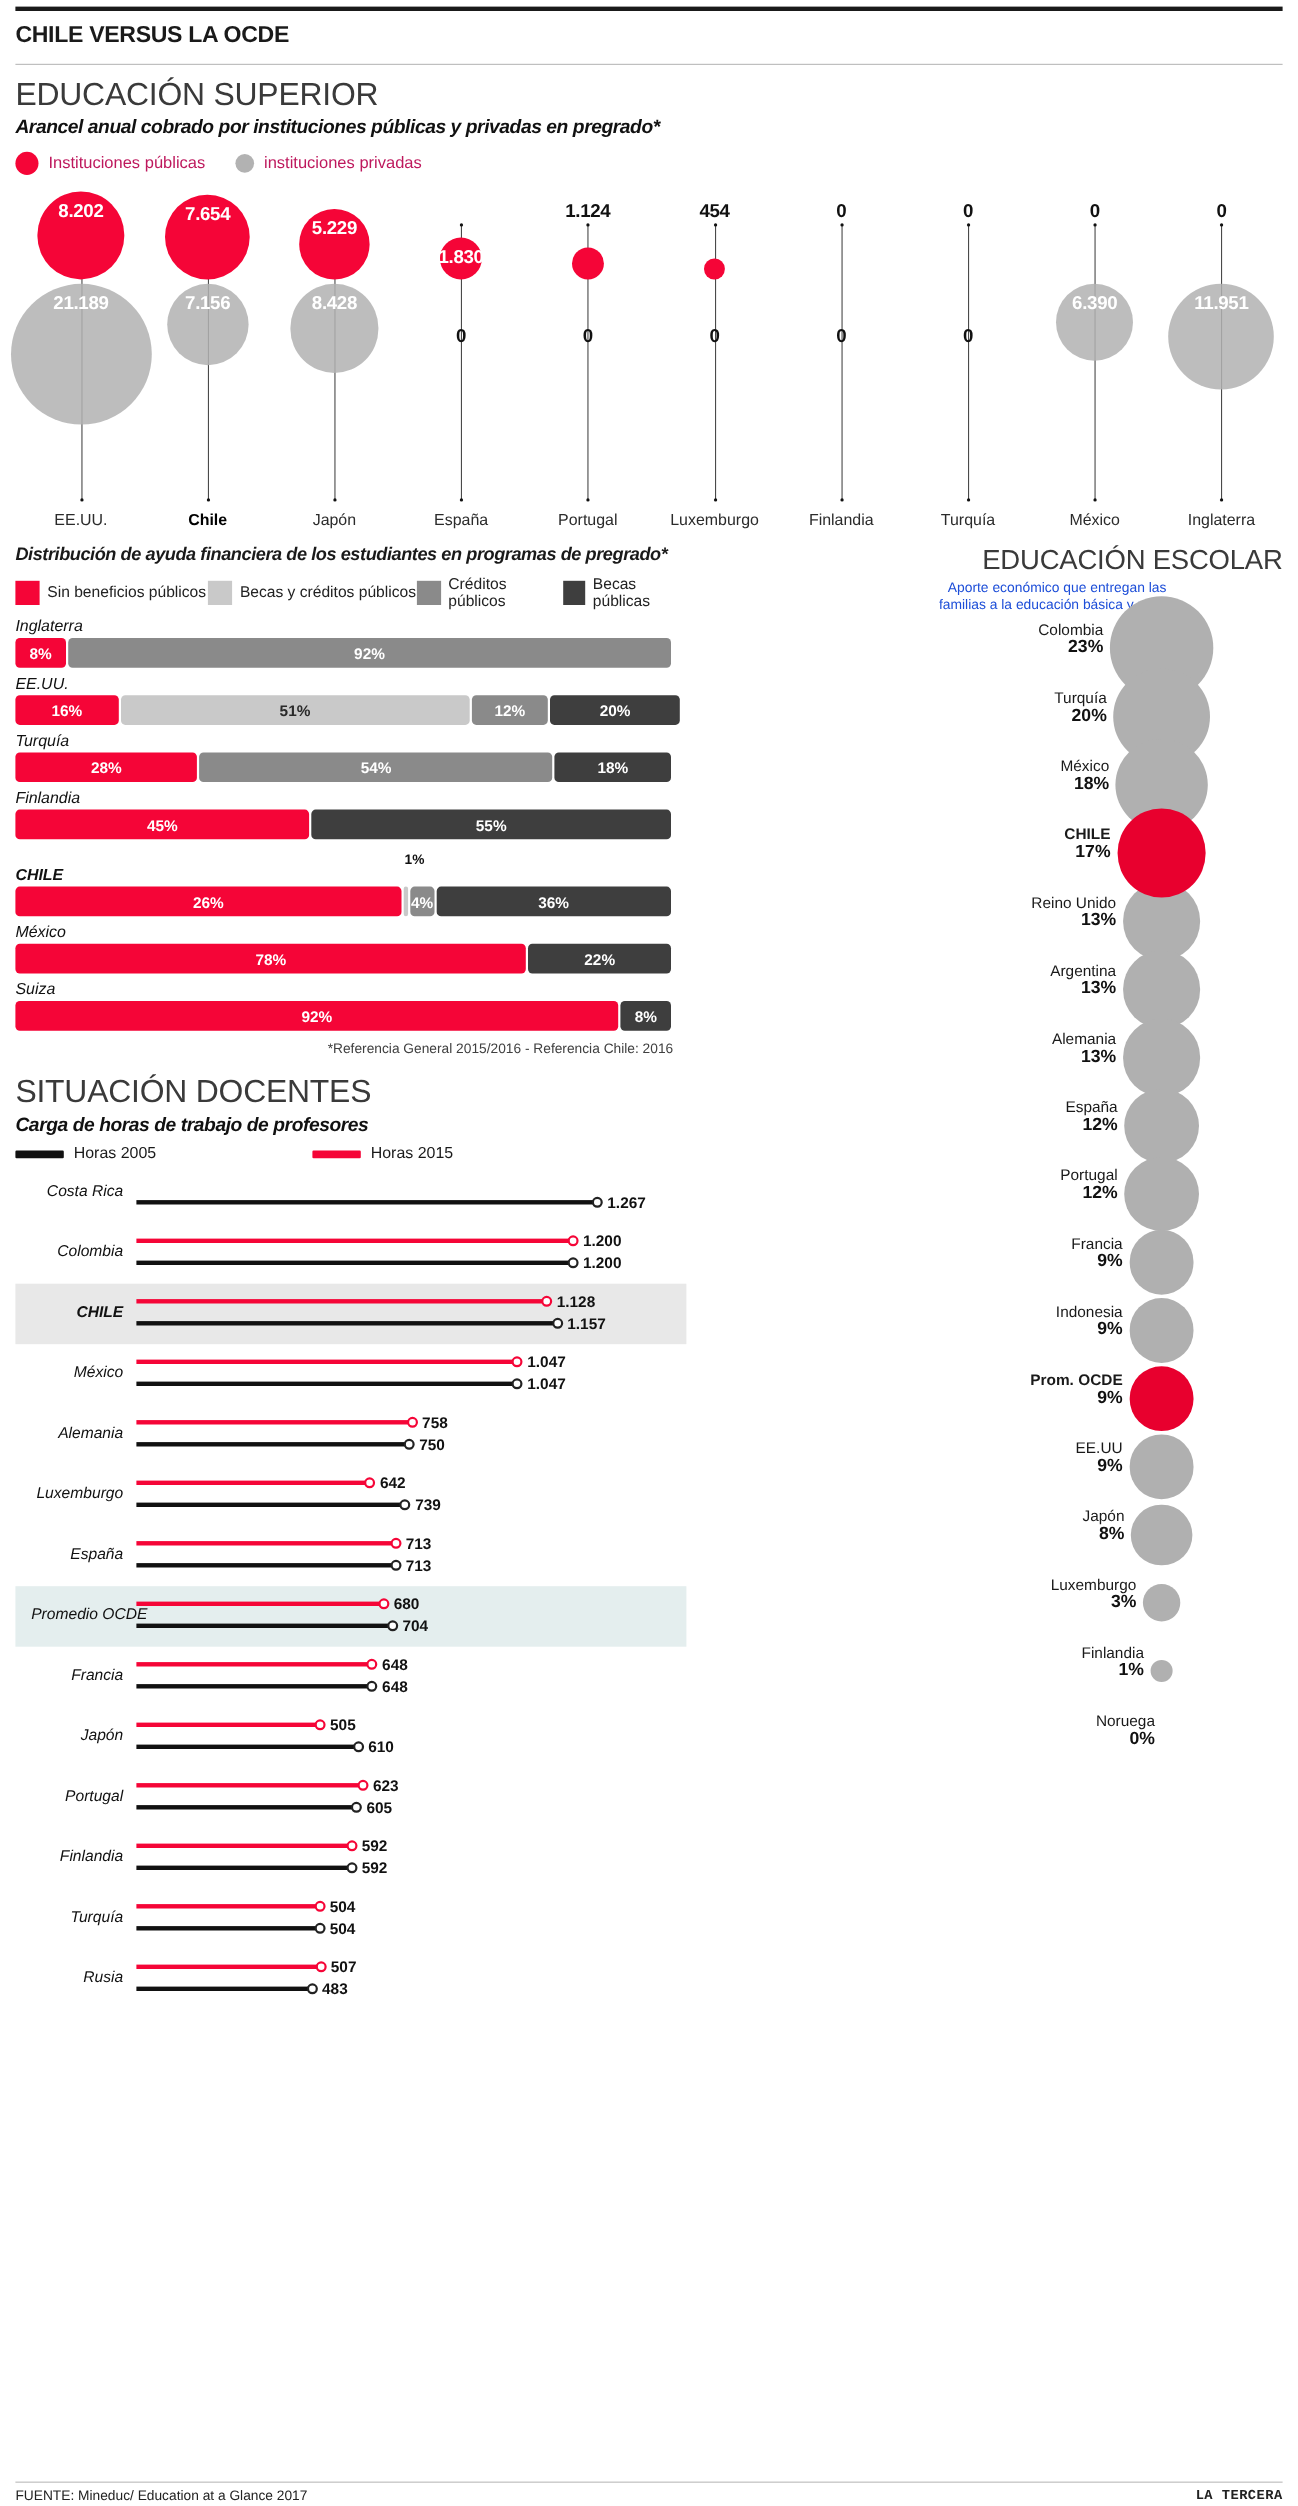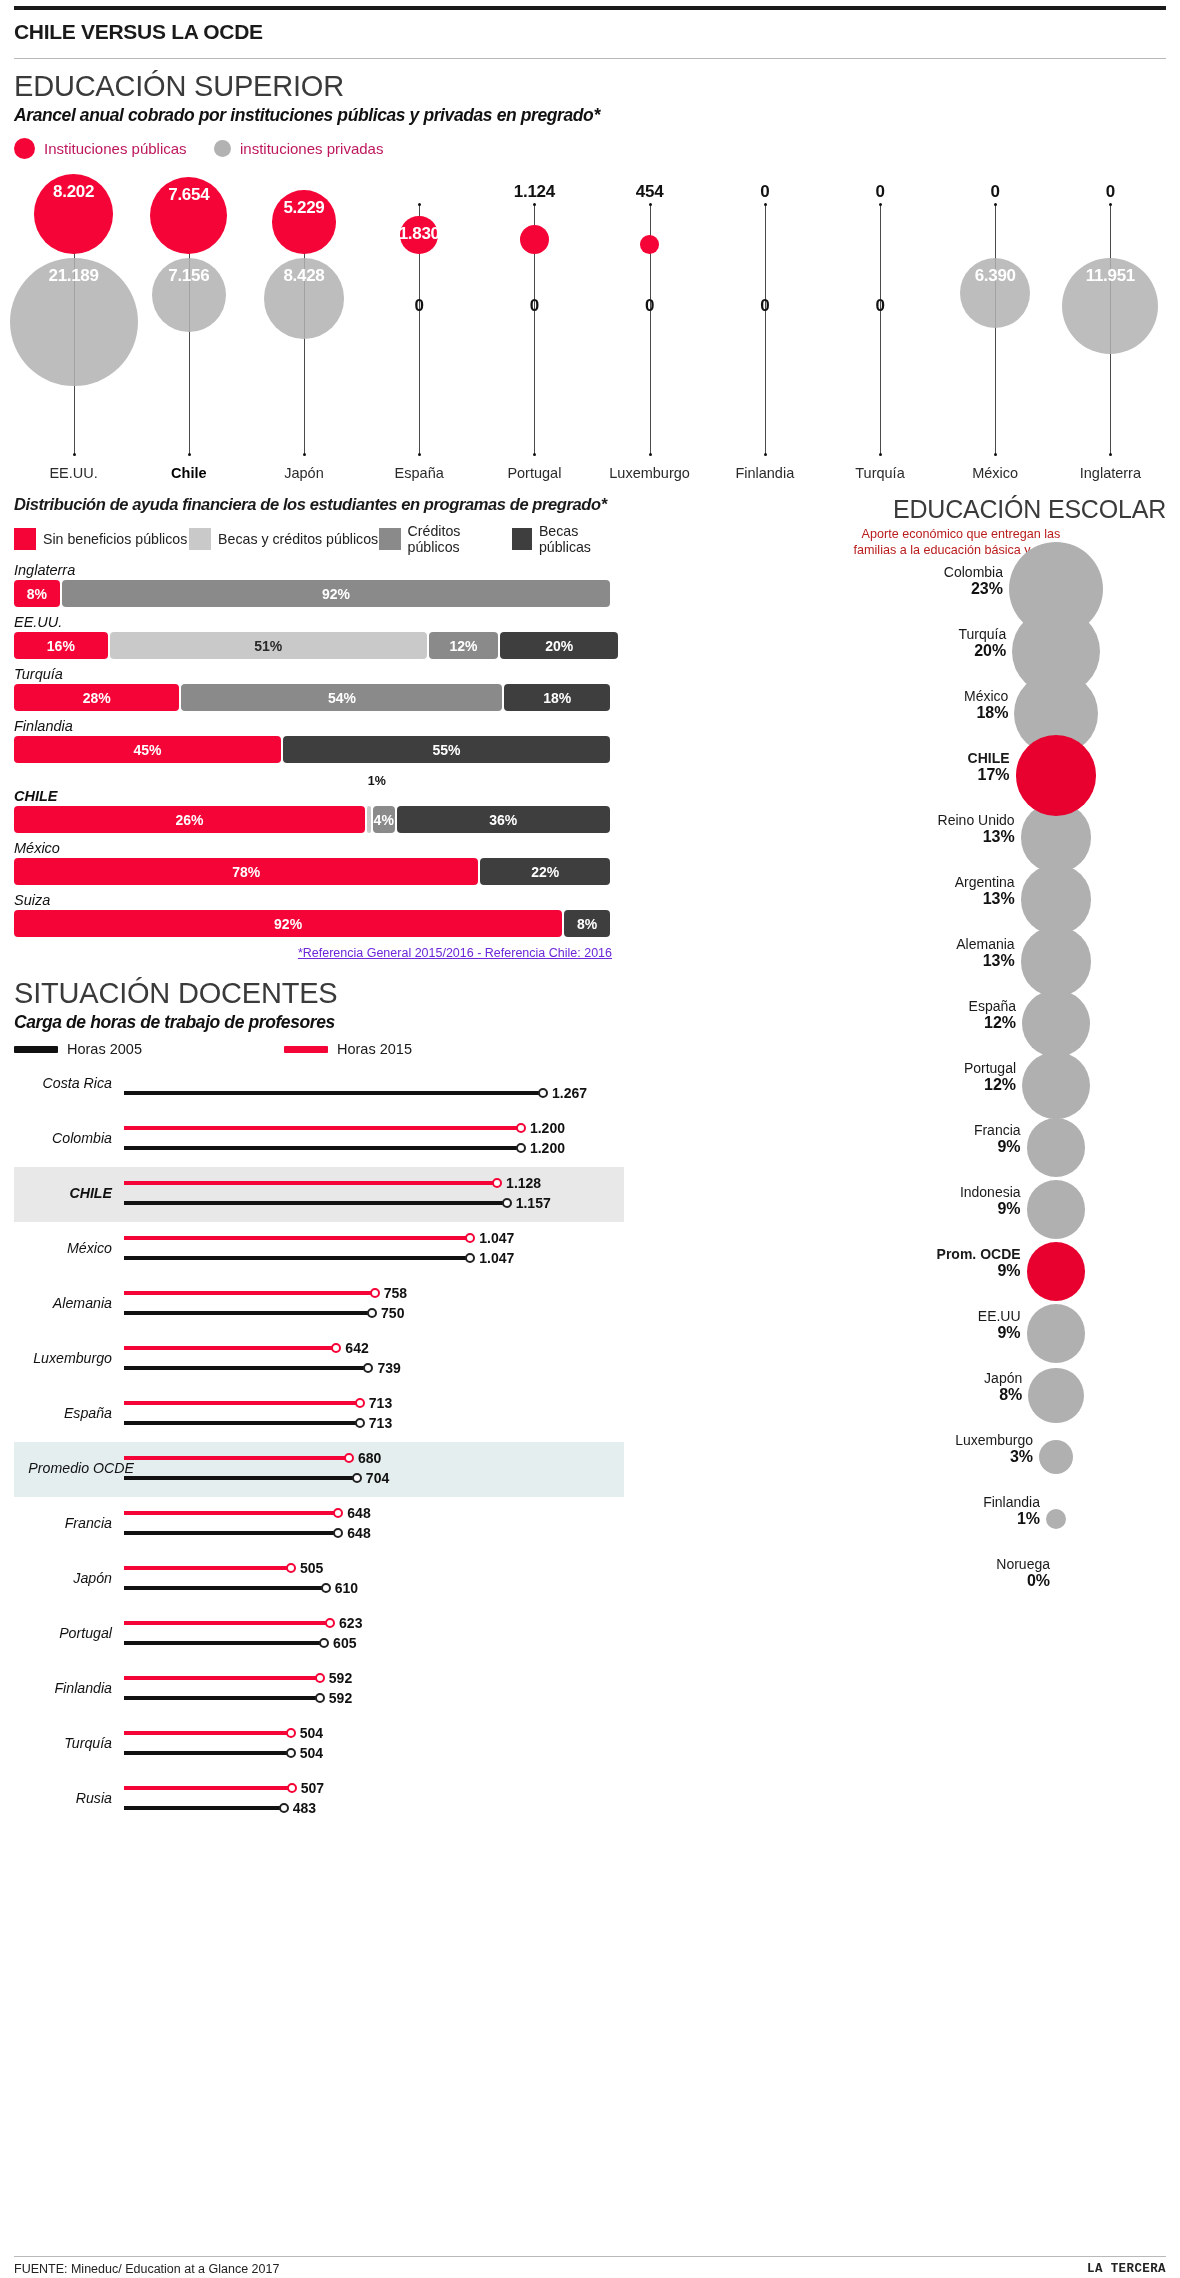--- a/index.html
+++ b/index.html
@@ -80,25 +80,25 @@
   }
   .seg:last-child { margin-right:0; }
   .seg.red   { background:#F50537; }
   .seg.lgray { background:#c9c9c9; color:#2a2a2a; }
   .seg.mgray { background:#8a8a8a; }
   .seg.dgray { background:#3e3e3e; }
   .tiny-note { position:relative; height:18px; }
   .tiny-note span {
     position:absolute; font-size:12.5px; font-weight:bold; color:#111;
   }
-  .footnote { font-size:12.5px; color:#6d28d9; text-align:right; padding-top:9px; width:598px;text-decoration:underline; }
+  .footnote { font-size:12.5px; color:#404040; text-align:right; padding-top:9px; width:598px; }
 
   
   .escolar-title { font-size:25px; font-weight:300; color:#3a3a3a; letter-spacing:-0.2px; }
-  .escolar-sub { font-size:12.6px; color:#b91c1c; text-align:center; line-height:1.25; padding-top:3px; }
+  .escolar-sub { font-size:12.6px; color:#1d4ed8; text-align:center; line-height:1.25; padding-top:3px; }
   .escwrap { position:relative; }
   .escrow { position:relative; }
   .escircle { position:absolute; border-radius:50%; background:#b0b0b0; }
   .escircle.hl { background:#E8002E; }
   .esclabel { position:absolute; text-align:right; }
   .escname { font-size:14px; color:#1a1a1a; }
   .escname.hl { font-weight:bold; }
   .escval { font-size:16px; font-weight:bold; color:#111; }
   .escval.hl { font-weight:bold; }
 

